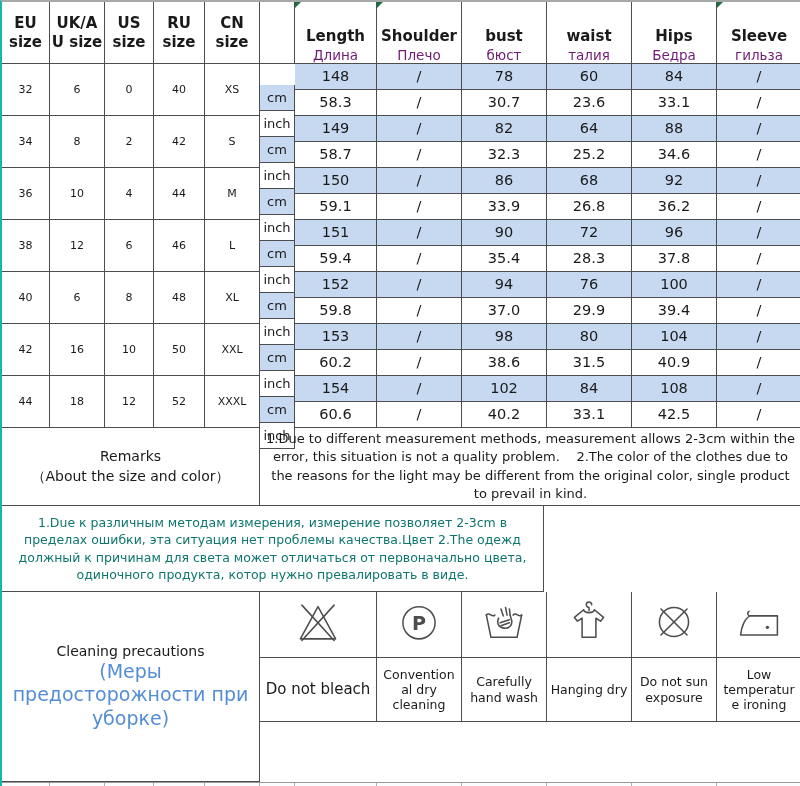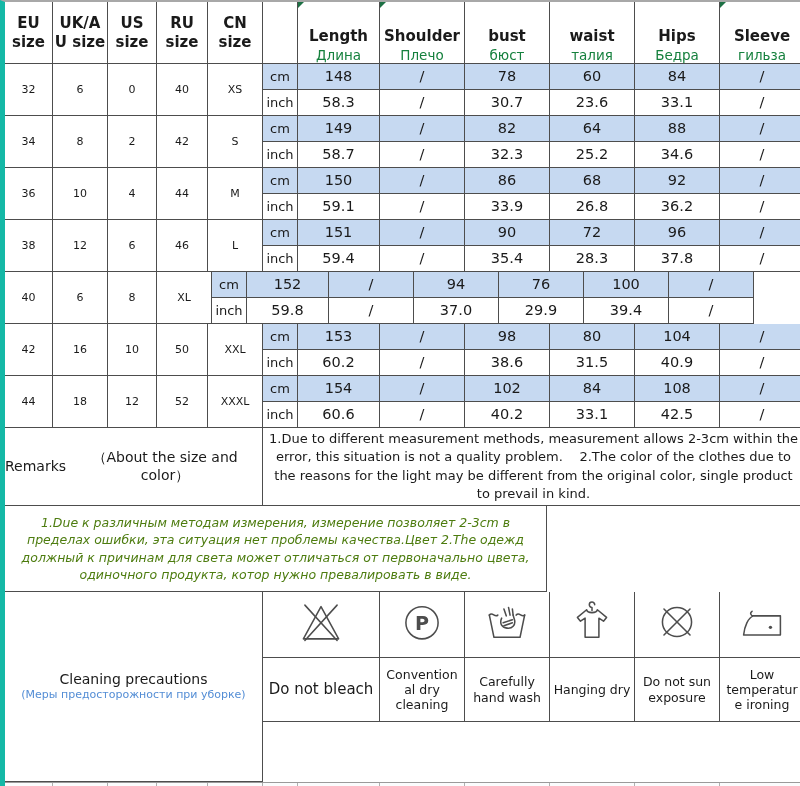--- a/index.html
+++ b/index.html
@@ -1,52 +1,52 @@
 <!DOCTYPE html>
 <html><head>
 <meta charset="utf-8">
 <style>
   html,body{margin:0;padding:0;background:#fff;}
   body{font-family:"DejaVu Sans",sans-serif;color:#1a1a1a;}
   .sheet{position:relative;width:800px;height:786px;box-sizing:border-box;
-         border-left:5px solid #14b8a6;border-top:2px solid #a8a8a8;overflow:hidden;background:#fff;}
+         border-left:2px solid #14b8a6;border-top:2px solid #a8a8a8;overflow:hidden;background:#fff;}
   .row{display:flex;}
   .c{box-sizing:border-box;border-right:1px solid #4d4d4d;border-bottom:1px solid #4d4d4d;
      display:flex;align-items:center;justify-content:center;text-align:center;position:relative;
      flex:0 0 auto;line-height:1.22;}
   
   .w0{width:48px}.w1{width:55px}.w2{width:49px}.w3{width:51px}.w4{width:55px}
   .wu{width:35px}.m0{width:82px}.m1,.m2,.m3,.m4,.m5{width:85px}
   .m2{width:85px}
   
   .hdr .c{height:62px;}
   .szh{font-weight:bold;font-size:15px;white-space:pre-line;}
   .mh{flex-direction:column;justify-content:flex-end;gap:1px;}
   .mh .en{font-weight:bold;font-size:15px;}
-  .mh .ru{font-size:13.5px;color:#15803d;}
+  .mh .ru{font-size:13.5px;color:#701a75;}
   
   .size-row{display:flex;}
   .size-row .sz{height:52px;font-size:11px;}
   .pairs{display:flex;flex-direction:column;width:542px;}
   .subrow{display:flex;height:26px;}
   .subrow .c{height:26px;font-size:14.5px;}
-  .subrow .unit{width:35px;font-size:13px;}
+  .subrow .unit{width:35px;font-size:13px;margin-top:21px;}
   .subrow.cmrow .c{background:#c6d9f1;}
   
-  .lblcell{width:258px;flex-direction:row;font-size:14px;gap:2px;}
+  .lblcell{width:258px;flex-direction:column;font-size:14px;gap:2px;}
   .lbl-ru{color:#538dd5;}
   .rtext{width:542px;font-size:13px;padding:2px 5px;line-height:1.4;white-space:pre-wrap;}
   .remarks-en .c{height:78px;}
   .remarks-ru .c{height:86px;}
-  .remarks-ru .rtext,.remarks-ru .lblcell{color:#4d7c0f;font-size:12.5px;font-style:italic;}
+  .remarks-ru .rtext,.remarks-ru .lblcell{color:#0f766e;font-size:12.5px;}
   .remarks-ru .lblcell{font-size:14px;}
   
   .clean{display:flex;}
   .clean-label{width:258px;height:190px;flex-direction:column;gap:0;font-size:14px;}
-  .clean-label .lbl-ru{font-size:11px;text-align:center;}
+  .clean-label .lbl-ru{font-size:19px;text-align:center;}
   .clean-right{display:flex;flex-direction:column;width:542px;}
   .cw0{width:117px}.cw{width:85px}
   .icons-row .c{height:66px;}
   .cen-row .c{height:64px;font-size:12.5px;padding:0 3px;overflow-wrap:anywhere;}
   .cen-row .c:first-child{font-size:15px;}
   .cru-row .c{height:60px;font-size:12.5px;color:#538dd5;padding:0 3px;overflow-wrap:anywhere;}
   .cru-row .c:first-child{font-size:15px;}
   
   .icons-row svg{width:46px;height:46px;stroke:#4d4d4d;fill:none;stroke-width:2;stroke-linecap:round;stroke-linejoin:round;}
   .icons-row svg text{fill:#4d4d4d;stroke:none;font-weight:bold;font-family:"DejaVu Sans",sans-serif;}
@@ -210,20 +210,21 @@
             <div class="c m3">28.3</div>
             <div class="c m4">37.8</div>
             <div class="c m5">/</div>
           </div>
         </div>
       </div>
       <div class="size-row">
         <div class="c sz w0">40</div>
         <div class="c sz w1">6</div>
         <div class="c sz w2">8</div>
+        <div class="c sz w3">48</div>
         <div class="c sz w4">XL</div>
         <div class="pairs">
           <div class="subrow cmrow">
             <div class="c unit">cm</div>
             <div class="c m0">152</div>
             <div class="c m1">/</div>
             <div class="c m2">94</div>
             <div class="c m3">76</div>
             <div class="c m4">100</div>
             <div class="c m5">/</div>

